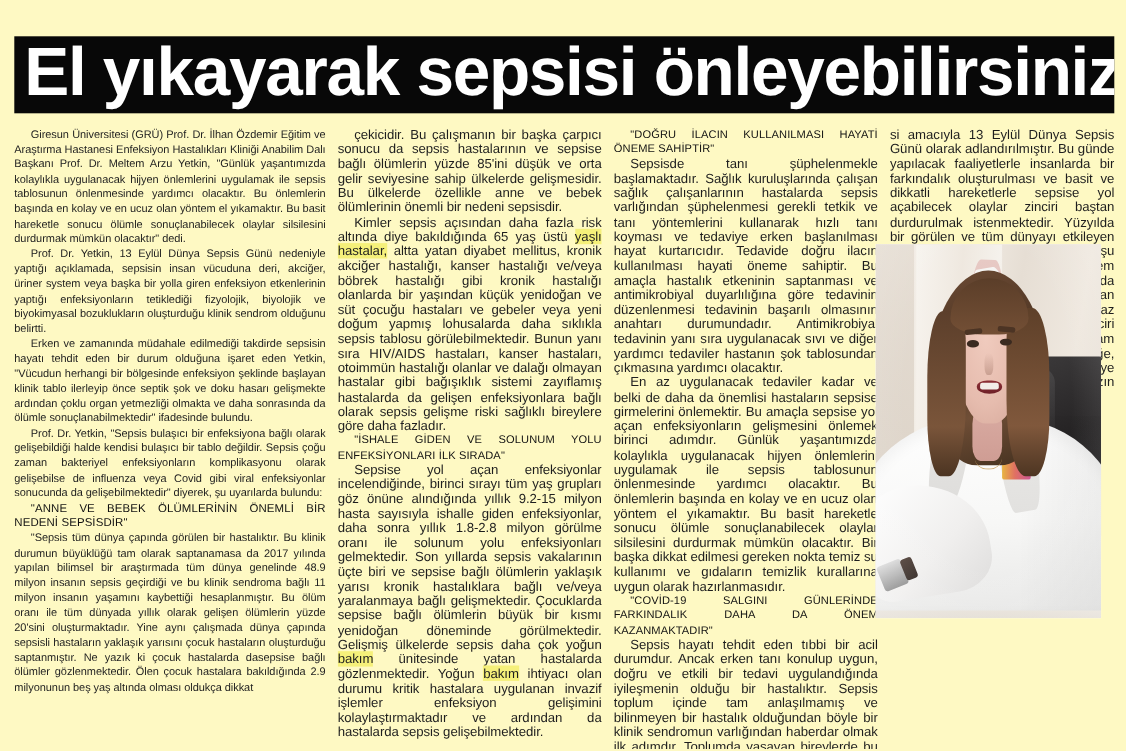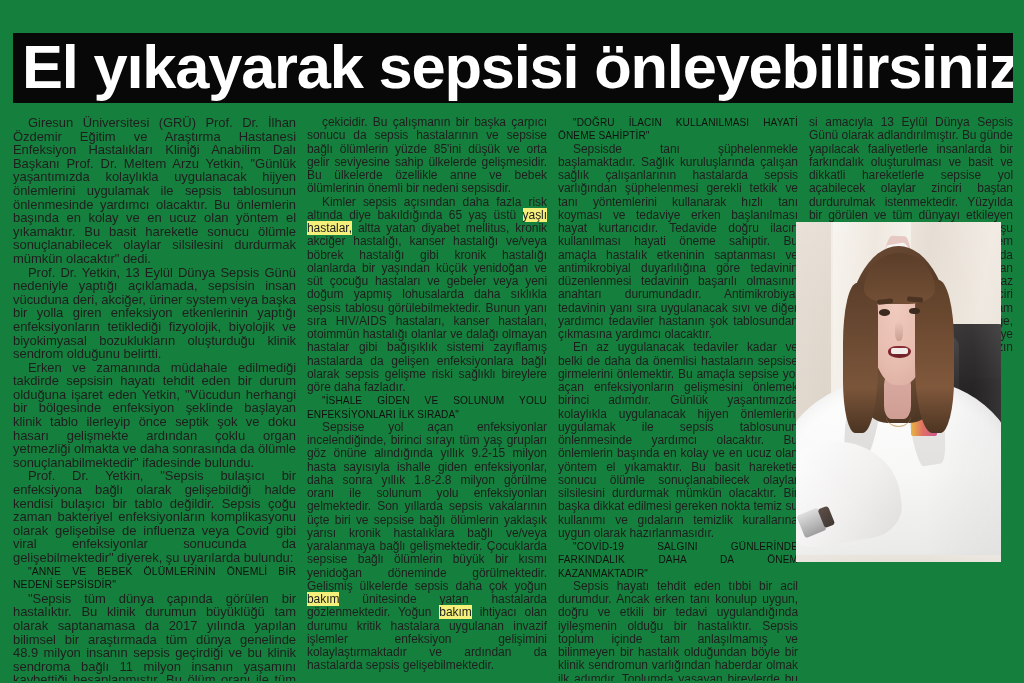--- a/index.html
+++ b/index.html
@@ -13,21 +13,21 @@
     overflow: hidden;
     font-family: "Liberation Sans", sans-serif;
     color: #1b1b1b;
     position: relative;
   }
   #page {
     position: absolute;
     left: 0; top: 0;
     width: 1024px;
     height: 683px;
-    background: #15803d;
+    background: #fef9c3;
   }
 
   
   .headline-bar {
     position: absolute;
     left: 13px;
     top: 33px;
     width: 1000px;
     height: 70px;
     background: #080808;
@@ -72,21 +72,21 @@
     font-family: "Liberation Sans", sans-serif;
     font-size: 12px;
     line-height: 13.25px;
     text-align: justify;
     text-indent: 15px;
     hyphens: auto;
     -webkit-hyphens: auto;
     color: #1e1e1e;
     letter-spacing: -0.05px;
   }
-  .col-1 p.body { font-size: 13px; line-height: 13.6px; }
+  .col-1 p.body { font-size: 10px; line-height: 13.6px; }
 
   p.subhead {
     margin: 0;
     font-family: "Liberation Sans", sans-serif;
     font-size: 10.1px;
     line-height: 13.25px;
     text-align: justify;
     text-indent: 15px;
     font-weight: normal;
     color: #111;

